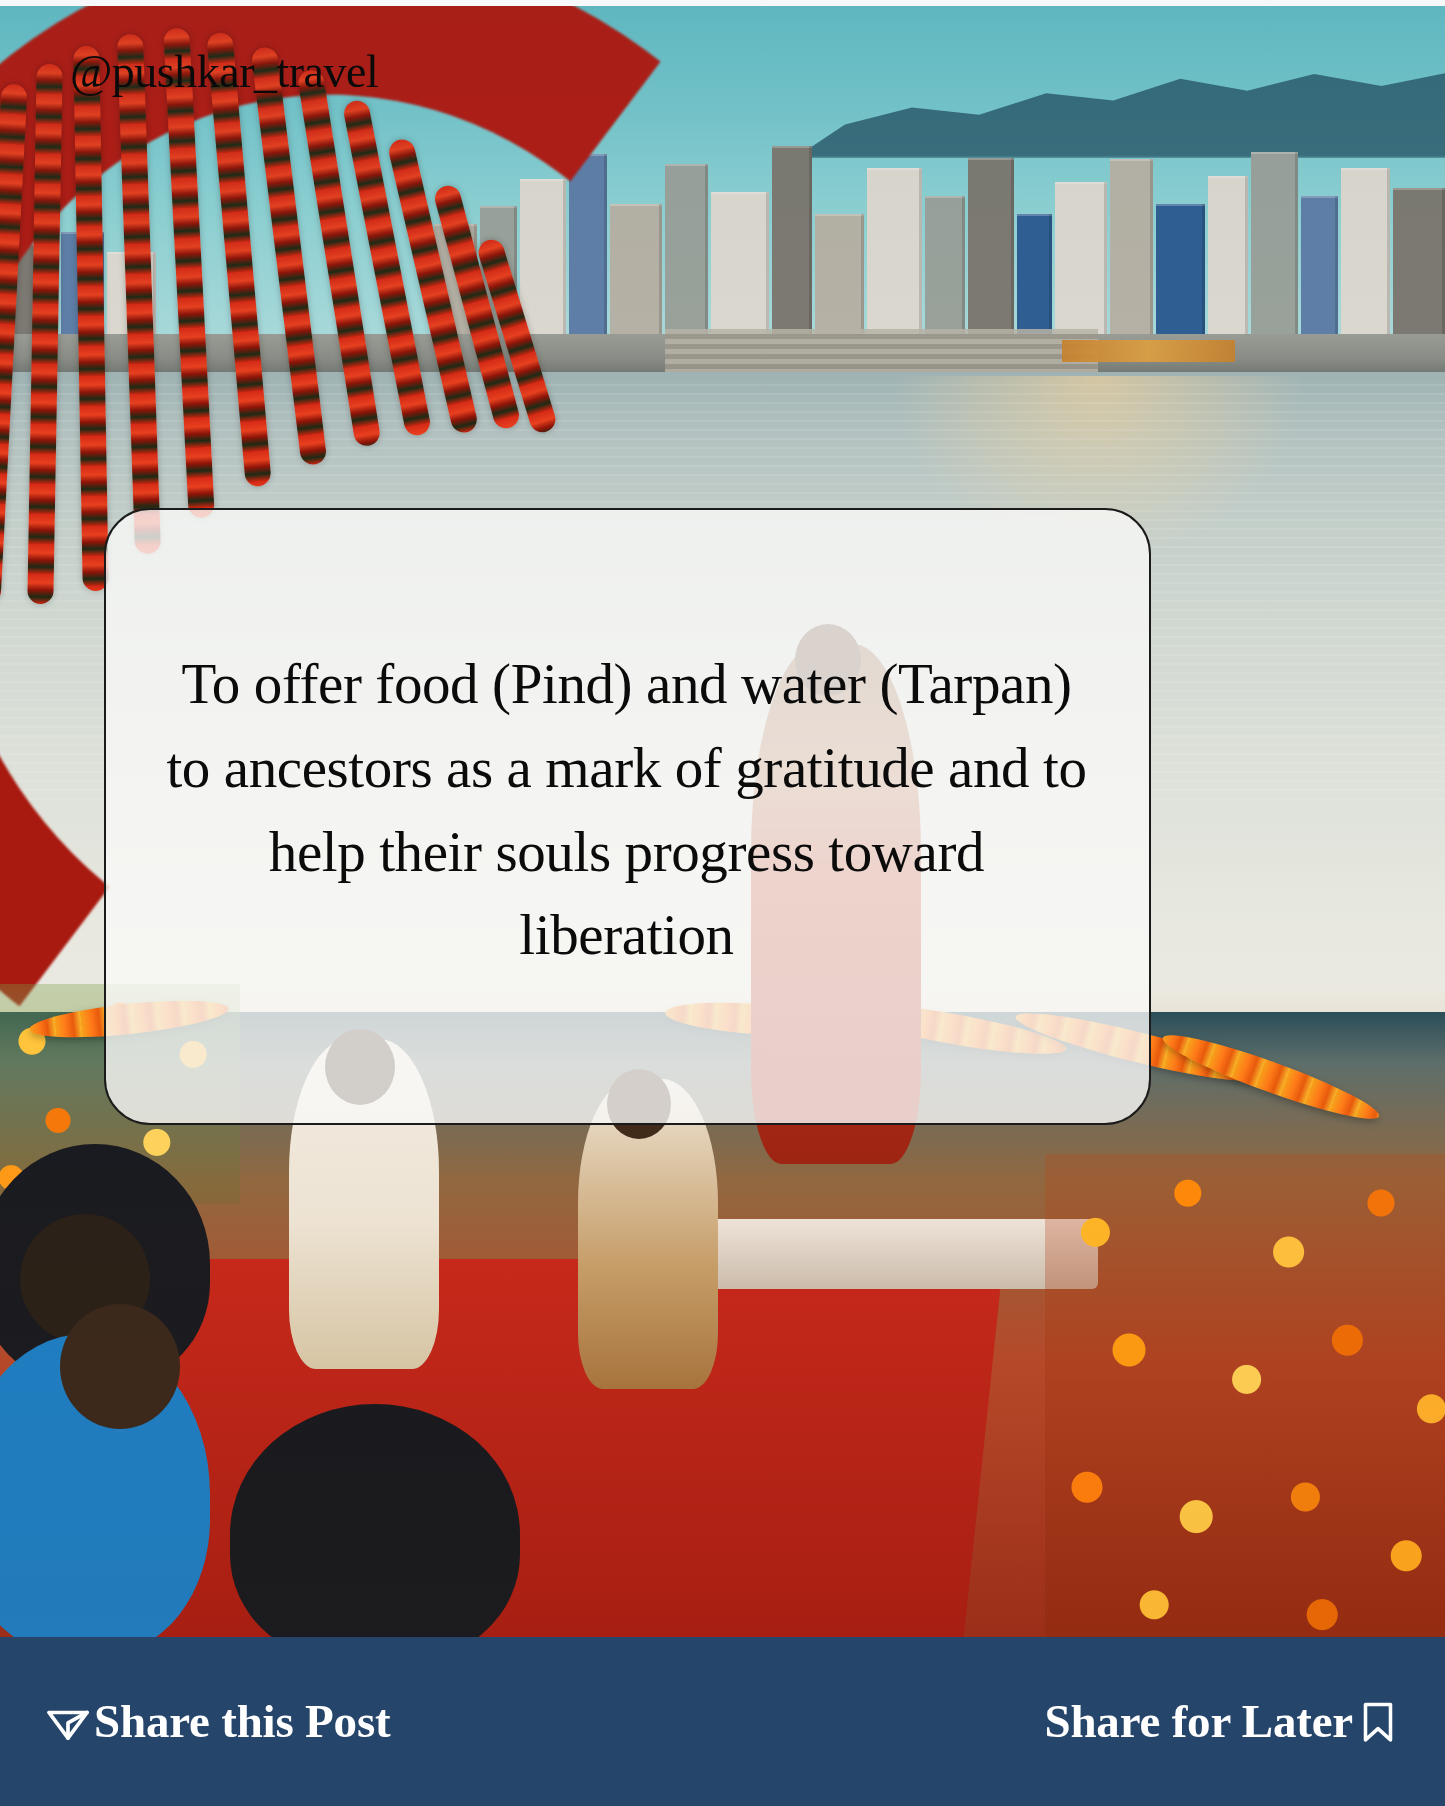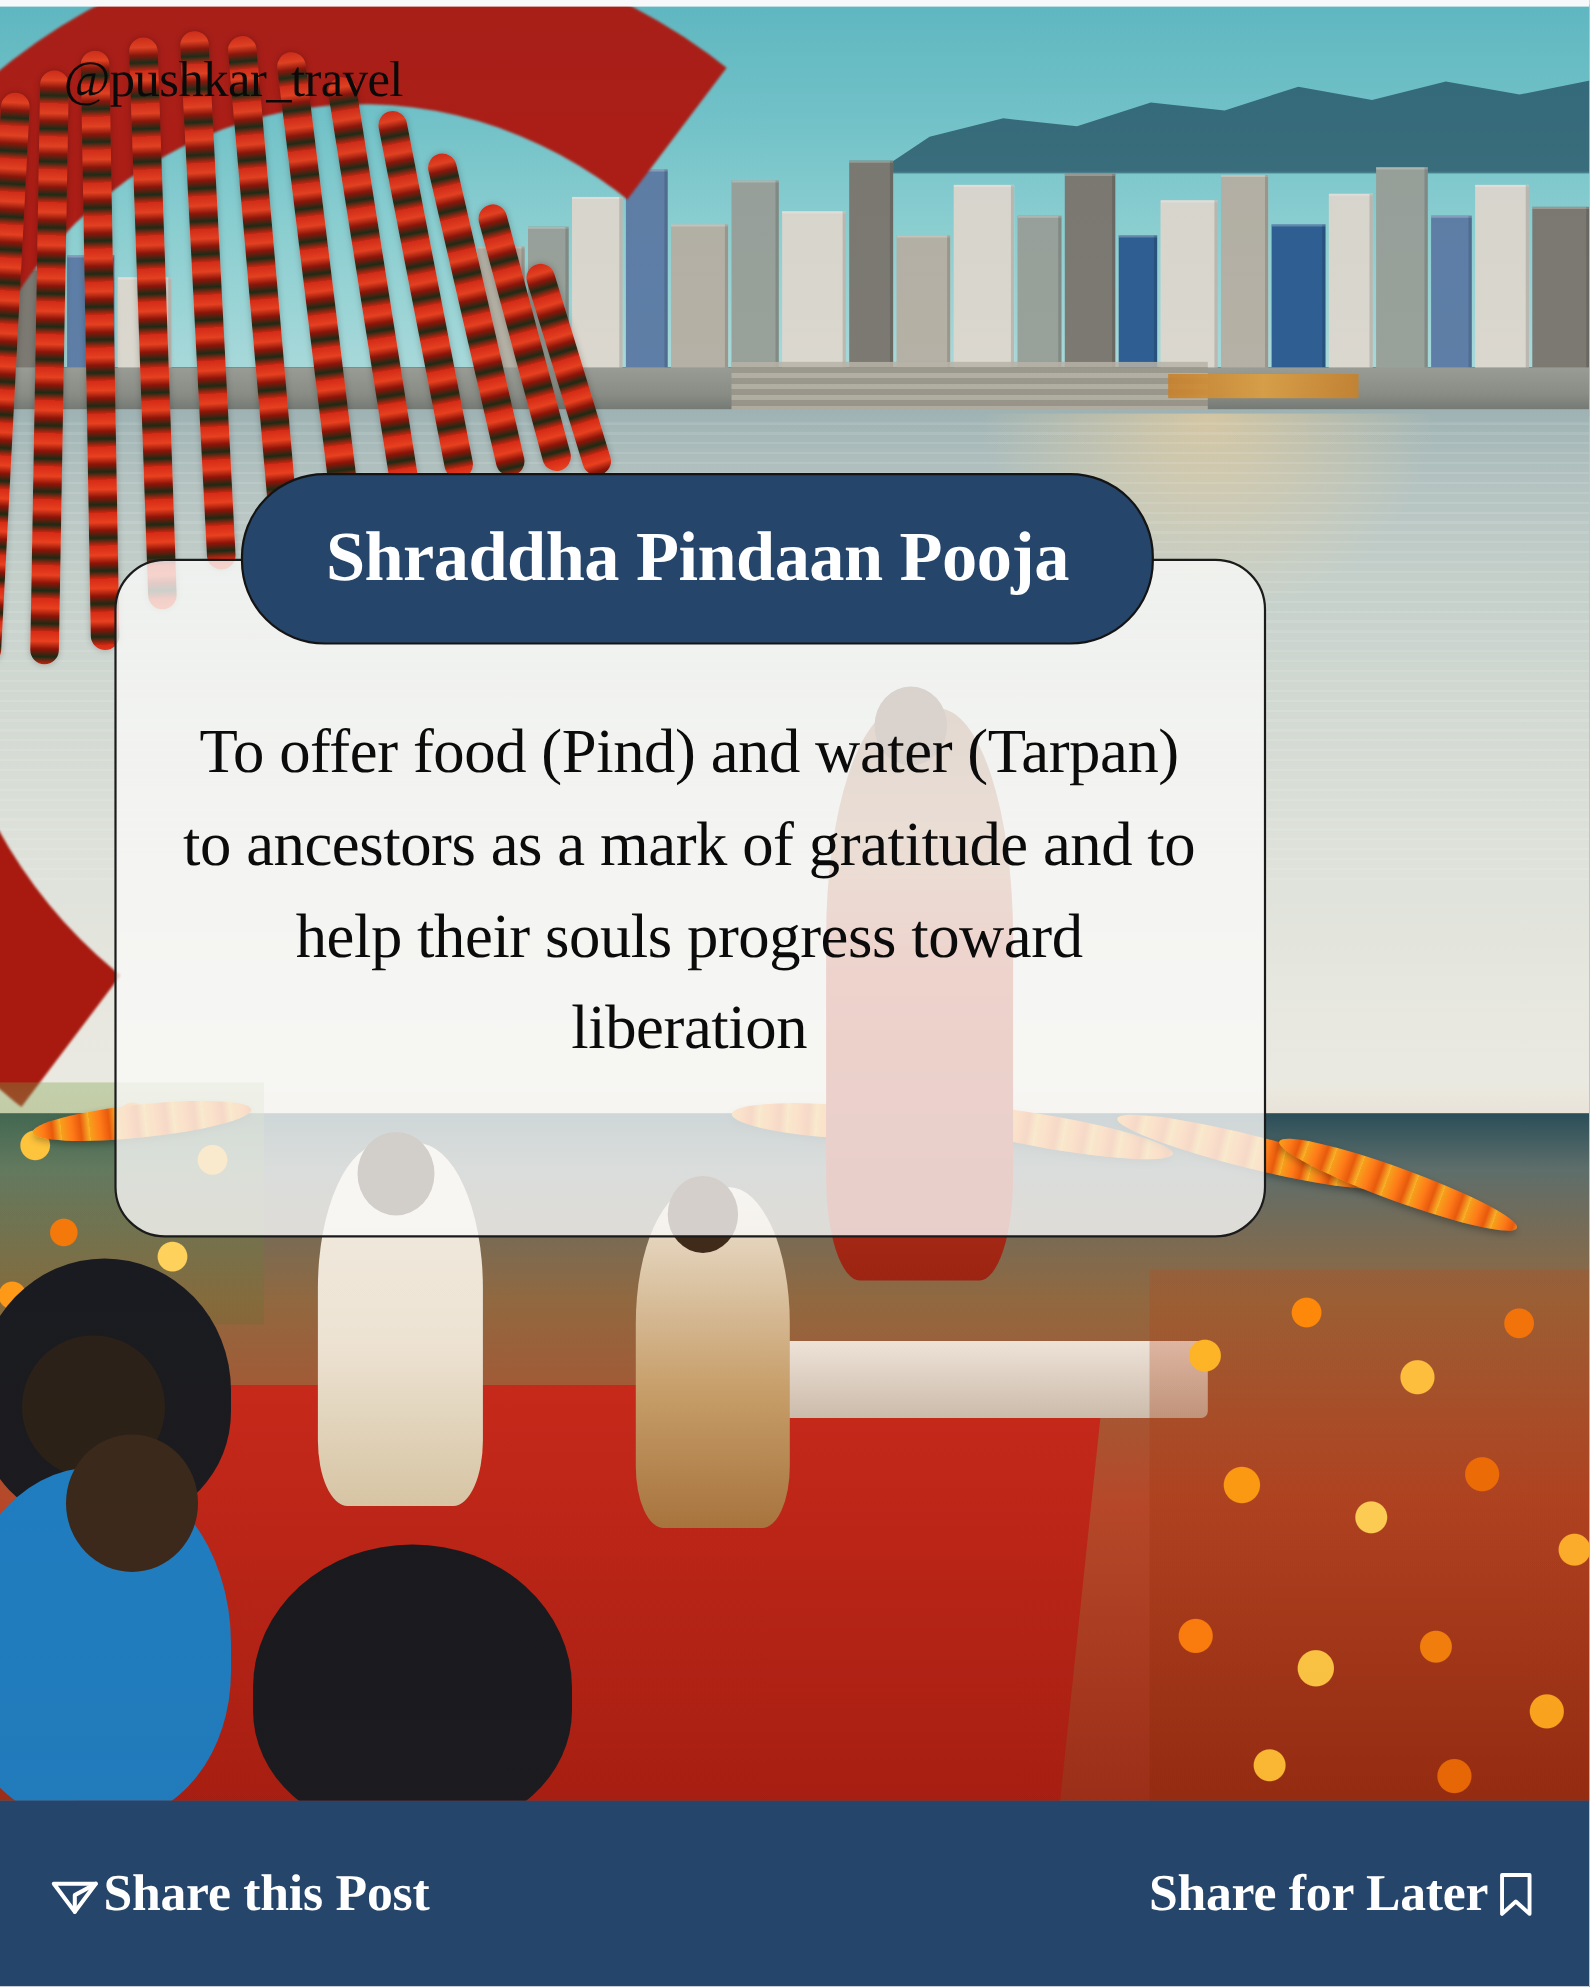--- a/index.html
+++ b/index.html
@@ -282,21 +282,21 @@
     color: #ffffff;
     letter-spacing: -0.5px;
     white-space: nowrap;
     line-height: 1;
     padding-bottom: 4px;
   }
 
   
   .handle {
     position: absolute;
-    left: 58px;
+    left: 70px;
     top: 45px;
     font-family: "Liberation Serif", "DejaVu Serif", serif;
     font-size: 46px;
     color: #0a0a0a;
     z-index: 25;
     letter-spacing: -0.5px;
     white-space: nowrap;
   }
 
   
@@ -425,23 +425,20 @@
 
     <div class="photo-tone"></div>
   </div>
 
   <div class="handle">@pushkar_travel</div>
 
   <div class="content-card">
     <div class="card-text">To offer food (Pind) and water (Tarpan) to ancestors as a mark of gratitude and to help their souls progress toward liberation</div>
   </div>
 
-  <div class="title-badge">
-    <div class="title-text">Shraddha Pindaan Pooja</div>
-  </div>
 
   <div class="footer">
 
     <div class="foot-group">
       <span class="foot-icon">
         <svg width="52" height="52" viewBox="0 0 24 24" fill="none" stroke="#ffffff" stroke-width="1.7" stroke-linecap="round" stroke-linejoin="round">
           <path d="M3.2 7.6 H20.8 L12 19.4 Z"></path>
           <path d="M12 19.4 V12.4 L20.8 7.6"></path>
         </svg>
       </span>

